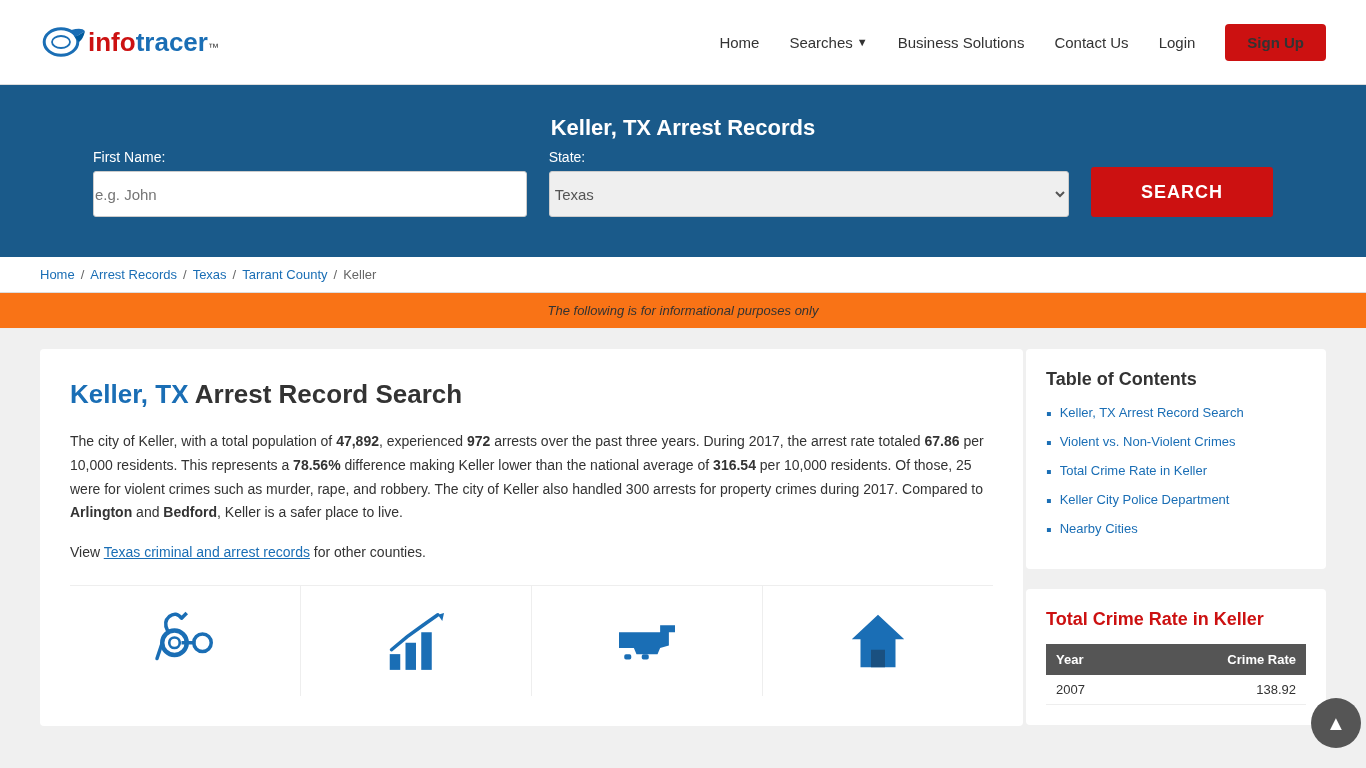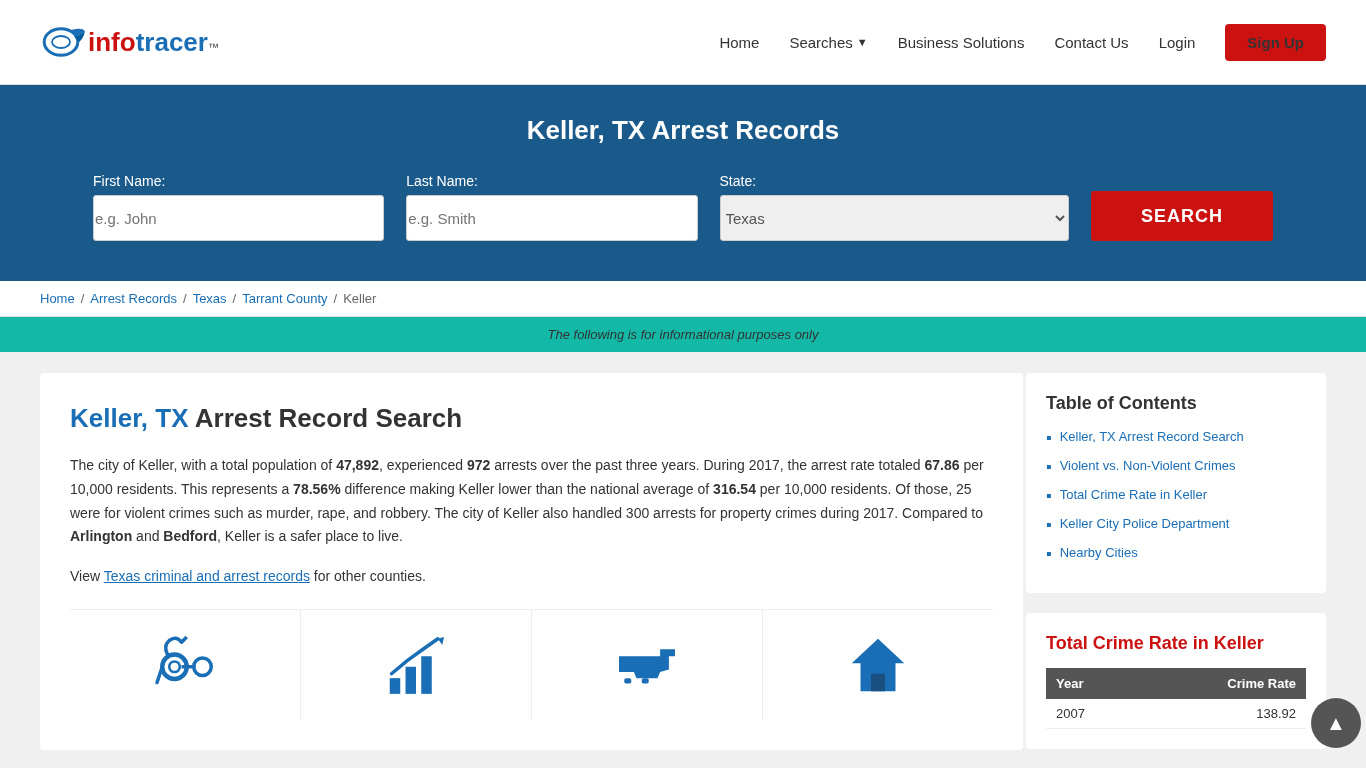--- a/index.html
+++ b/index.html
@@ -55,22 +55,22 @@
     }
 
     
     .hero {
       background: #1a5a8a;
       padding: 30px 40px 40px;
     }
     .hero h1 {
       text-align: center;
       color: #fff;
-      font-size: 26px;
-      margin-bottom: 27px;
+      font-size: 22px;
+      margin-bottom: 8px;
     }
     .search-form {
       display: flex;
       align-items: flex-end;
       gap: 12px;
       max-width: 1180px;
       margin: 0 auto;
     }
     .form-group {
       display: flex;
@@ -121,21 +121,21 @@
     .breadcrumb a {
       color: #1a6eb5;
       text-decoration: none;
     }
     .breadcrumb span {
       color: #666;
     }
 
     
     .info-bar {
-      background: #14b8a6;
+      background: #f97316;
       border-bottom: 1px solid #eee;
       text-align: center;
       padding: 10px;
       font-size: 13px;
       color: #333;
       font-style: italic;
     }
 
     
     .main-layout {
@@ -312,24 +312,20 @@
     <a href="#" class="nav-btn-signup">Sign Up</a>
   </nav>
 </header>
 
 <section class="hero">
   <h1>Keller, TX Arrest Records</h1>
   <div class="search-form">
     <div class="form-group">
       <label>First Name:</label>
       <input type="text" placeholder="e.g. John" style="">
-    </div>
-    <div class="form-group">
-      <label>Last Name:</label>
-      <input type="text" placeholder="e.g. Smith" style="">
     </div>
     <div class="form-group state-group">
       <label>State:</label>
       <select>
         <option>Texas</option>
       </select>
     </div>
     <button class="search-btn">SEARCH</button>
   </div>
 </section>

